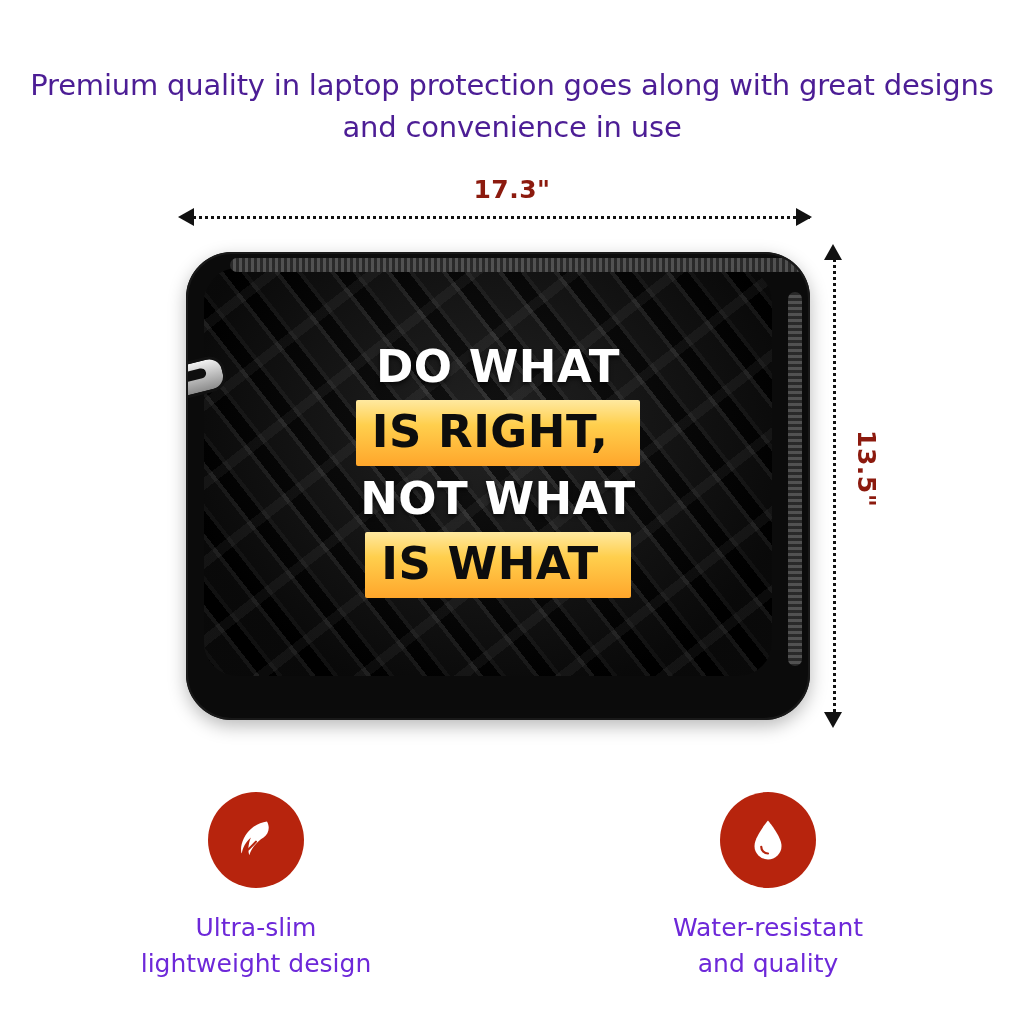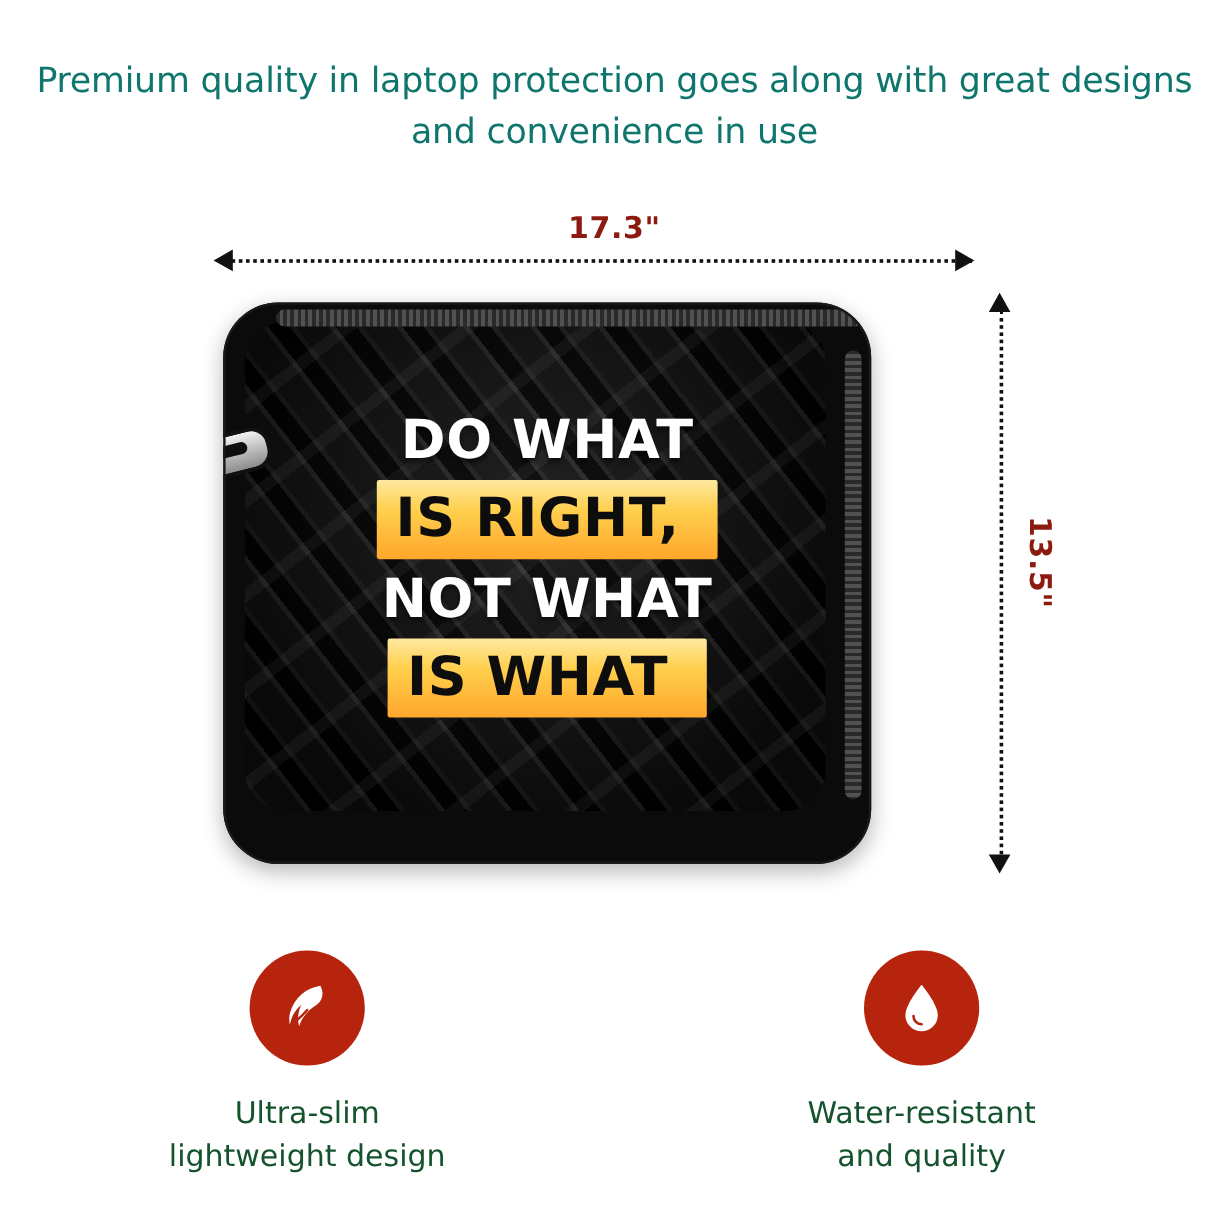--- a/index.html
+++ b/index.html
@@ -12,27 +12,27 @@
     height: 1024px;
     position: relative;
     overflow: hidden;
     font-family: "DejaVu Sans", sans-serif;
     color: #3a3a3a;
   }
 
   
   .headline {
     position: absolute;
-    top: 46px;
+    top: 64px;
     left: 0;
     width: 1024px;
     text-align: center;
     font-size: 29px;
     line-height: 42px;
-    color: #0f766e;
+    color: #4c1d95;
     font-family: "DejaVu Sans", sans-serif;
     font-weight: 400;
     letter-spacing: -0.2px;
   }
 
   
   .dim-top-label {
     position: absolute;
     top: 175px;
     left: 0;
@@ -102,21 +102,21 @@
     letter-spacing: 0.5px;
     writing-mode: vertical-rl;
     text-orientation: mixed;
   }
 
   
   .sleeve {
     position: absolute;
     top: 252px;
     left: 186px;
-    width: 540px;
+    width: 624px;
     height: 468px;
   }
   .sleeve-body {
     position: absolute;
     inset: 0;
     border-radius: 46px;
     background: #0b0b0b;
     box-shadow: 0 6px 18px rgba(0,0,0,0.28);
     overflow: hidden;
   }
@@ -246,21 +246,21 @@
     border-radius: 50%;
     background: #b7240d;
     margin: 0 auto 22px auto;
     display: flex;
     align-items: center;
     justify-content: center;
   }
   .feature-label {
     font-size: 25px;
     line-height: 36px;
-    color: #14532d;
+    color: #6d28d9;
     white-space: pre-line;
     text-align: center;
   }
 </style>
 </head>
 <body>
 
 <div class="headline">Premium quality in laptop protection goes along with great designs and convenience in use</div>
 
 <div class="dim-top-label">17.3"</div>

